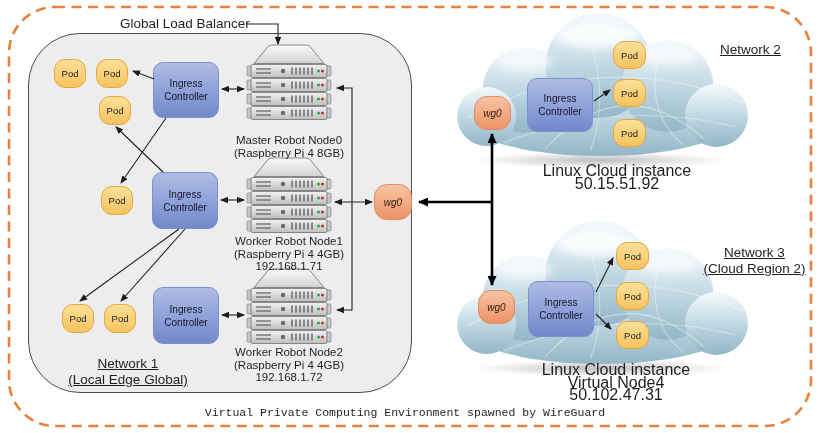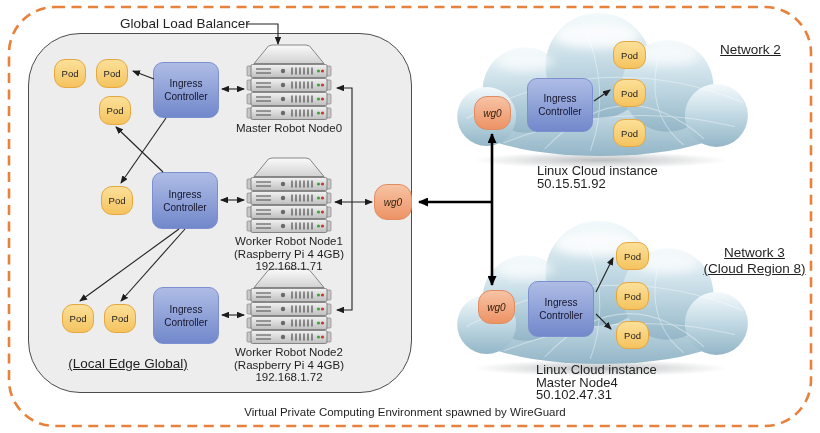--- a/index.html
+++ b/index.html
@@ -14,22 +14,22 @@
       display:flex;flex-direction:column;align-items:center;justify-content:center;
       font-size:10px;line-height:13px;color:#14142a;box-sizing:border-box;text-align:center;}
   .wg{width:38px;height:36px;border-radius:13px;background:linear-gradient(180deg,#f7c3a4 0%,#ed9365 100%);
       border:1px solid #e08b60;display:flex;align-items:center;justify-content:center;
       font-size:10px;color:#32210f;box-sizing:border-box;font-style:italic;}
   .nodelabel{width:160px;text-align:center;font-size:11.5px;line-height:12.5px;color:#1f1f1f;}
   .nodelabel span{display:block;}
   .netlabel{text-align:center;font-size:13.5px;line-height:15.5px;color:#1f1f1f;}
   .netlabel span{display:block;text-decoration:underline;}
   .glb{font-size:13.5px;color:#1f1f1f;}
-  .caption{font-size:11.5px;color:#1f1f1f;text-align:center;}
-  .instlabel{width:160px;text-align:left;font-size:13px;line-height:12.5px;color:#1f1f1f;}
+  .caption{font-size:11.5px;color:#1f1f1f;text-align:center;font-family:Liberation Mono, monospace;}
+  .instlabel{width:160px;text-align:center;font-size:16px;line-height:12.5px;color:#1f1f1f;}
   .instlabel span{display:block;}
   svg{display:block;}
   #overlay{left:0;top:0;pointer-events:none;}
 </style>
 </head>
 <body>
 
 <svg width="0" height="0" style="position:absolute" aria-hidden="true">
   <defs>
     <linearGradient id="sg1" x1="0" y1="0" x2="0" y2="1">
@@ -138,35 +138,37 @@
 <svg class="abs" style="left:246px;top:44px" width="86" height="77" viewBox="0 0 86 77">
     <use href="#srv"></use>
   </svg>
 <svg class="abs" style="left:246px;top:157px" width="86" height="77" viewBox="0 0 86 77">
     <use href="#srv"></use>
   </svg>
 <svg class="abs" style="left:246px;top:268px" width="86" height="77" viewBox="0 0 86 77">
     <use href="#srv"></use>
   </svg>
 
-<div class="abs nodelabel" style="left:209px;top:122px">
+<div class="abs nodelabel" style="left:209px;top:134px">
   <span>Master Robot Node0</span>
+  <span>(Raspberry Pi 4 8GB)</span>
 </div>
 <div class="abs nodelabel" style="left:209px;top:235px">
   <span>Worker Robot Node1</span>
   <span>(Raspberry Pi 4 4GB)</span>
   <span>192.168.1.71</span>
 </div>
 <div class="abs nodelabel" style="left:209px;top:346px">
   <span>Worker Robot Node2</span>
   <span>(Raspberry Pi 4 4GB)</span>
   <span>192.168.1.72</span>
 </div>
 
 <div class="abs netlabel" style="left:43px;top:356px;width:170px">
+  <span>Network 1</span>
   <span>(Local Edge Global)</span>
 </div>
 
 <div class="abs wg" style="left:374px;top:184px">wg0</div>
 
 <div class="abs wg" style="left:474px;top:96px;width:37px;height:34px">wg0</div>
 <div class="abs ic" style="left:527px;top:78px;width:66px;height:54px">
   <span>Ingress</span>
   <span>Controller</span>
 </div>
@@ -184,25 +186,25 @@
 <div class="abs wg" style="left:478px;top:290px;width:37px;height:34px">wg0</div>
 <div class="abs ic" style="left:528px;top:281px;width:66px;height:56px">
   <span>Ingress</span>
   <span>Controller</span>
 </div>
 <div class="abs pod pod-lg" style="left:616px;top:242px">Pod</div>
 <div class="abs pod pod-lg" style="left:616px;top:282px">Pod</div>
 <div class="abs pod pod-lg" style="left:616px;top:321px">Pod</div>
 <div class="abs netlabel" style="left:692px;top:245px;width:125px">
   <span>Network 3</span>
-  <span>(Cloud Region 8)</span>
+  <span>(Cloud Region 2)</span>
 </div>
 <div class="abs instlabel" style="left:536px;top:364px">
   <span>Linux Cloud instance</span>
-  <span>Master Node4</span>
+  <span>Virtual Node4</span>
   <span>50.102.47.31</span>
 </div>
 
 <div class="abs caption" style="left:130px;top:406px;width:550px">Virtual Private Computing Environment spawned by WireGuard</div>
 
 <svg id="overlay" class="abs" width="820" height="433" viewBox="0 0 820 433">
   <defs>
     <marker id="ah" markerUnits="userSpaceOnUse" markerWidth="8" markerHeight="6.5" refX="7" refY="3.25" orient="auto-start-reverse">
       <path d="M0,0 L8,3.25 L0,6.5 Z" fill="#1c1c1c"></path>
     </marker>

